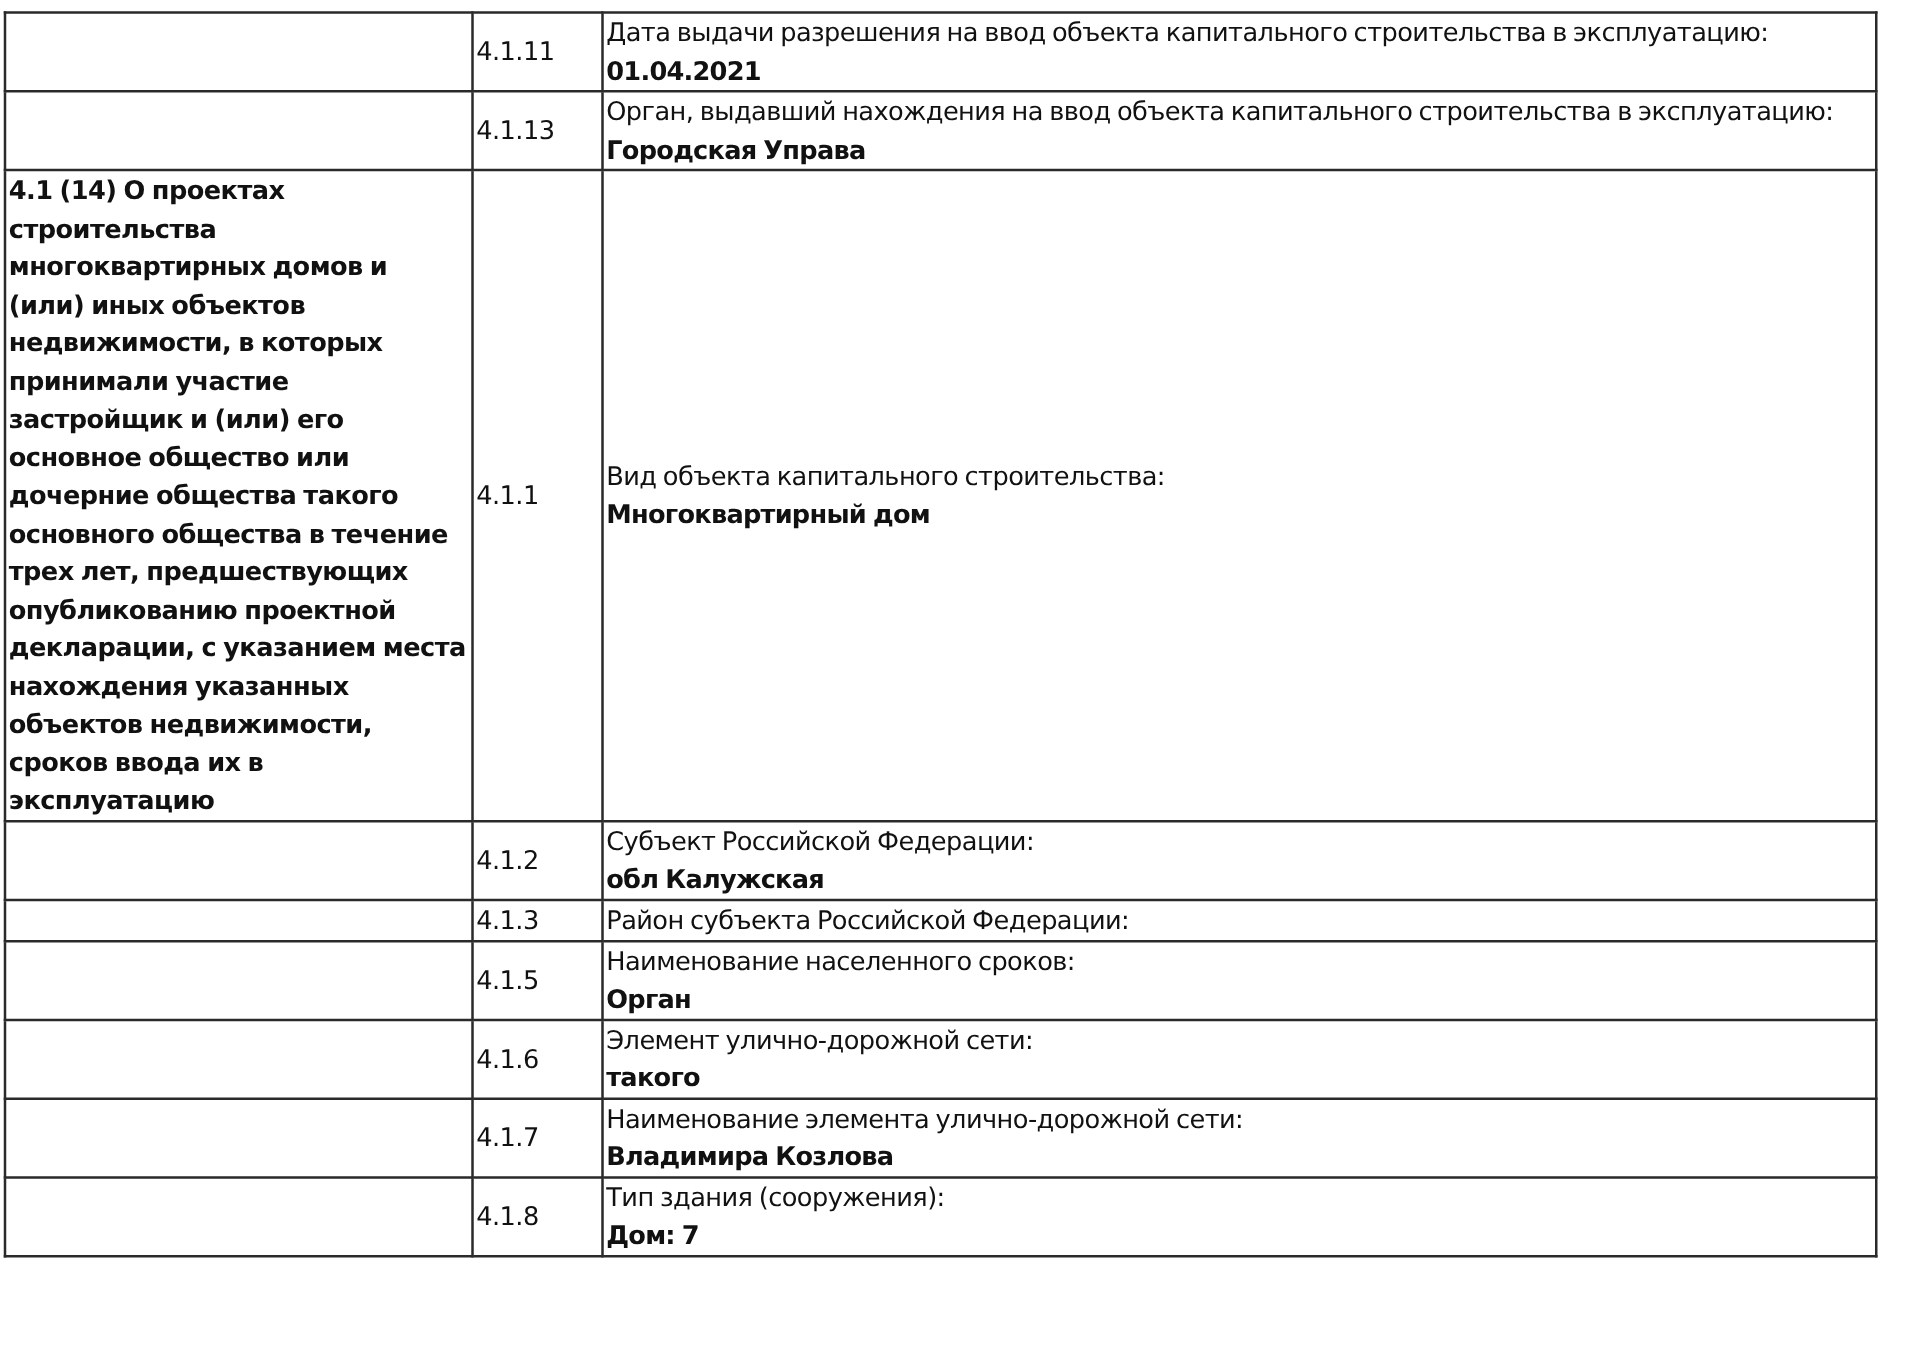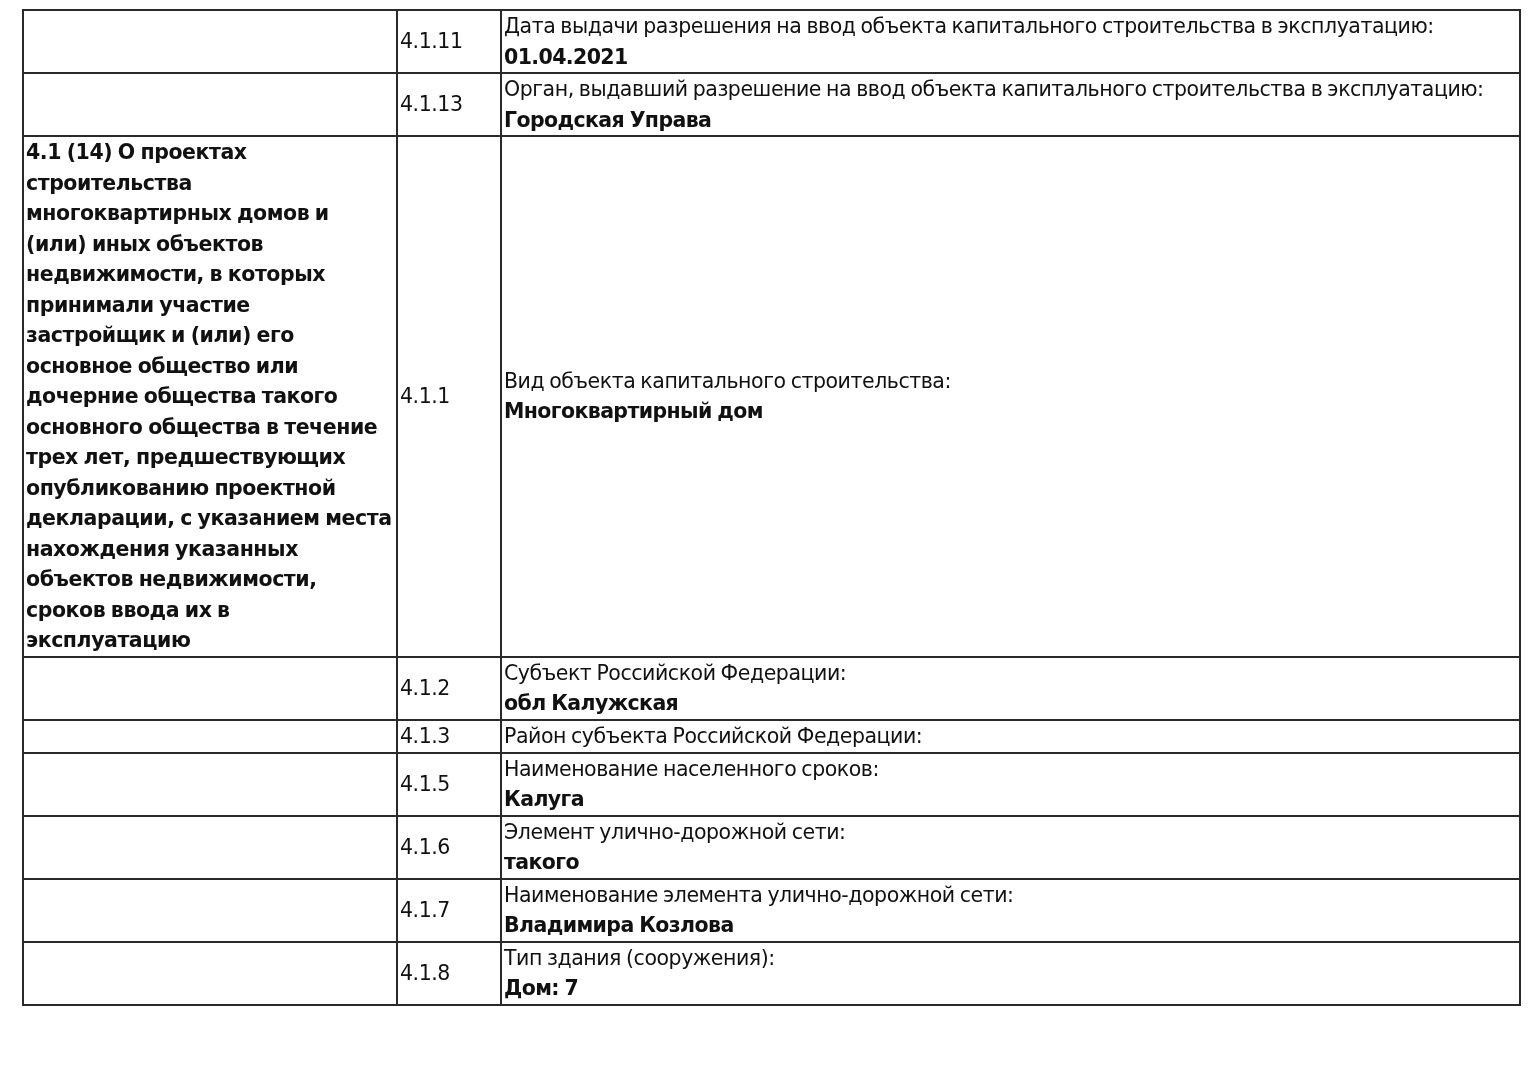--- a/index.html
+++ b/index.html
@@ -10,21 +10,21 @@
   body {
     width: 1528px;
     height: 1080px;
     position: relative;
     overflow: hidden;
     font-family: "DejaVu Sans", sans-serif;
     color: #111111;
   }
   table.decl {
     position: absolute;
-    left: 22px;
+    left: 3px;
     top: 9px;
     width: 1497px;
     border-collapse: collapse;
     table-layout: fixed;
   }
   table.decl td {
     border: 2px solid #2a2a2a;
     padding: 0 2px 0 2px;
     vertical-align: middle;
     font-size: 20.5px;
@@ -71,21 +71,21 @@
       <td class="num">4.1.11</td>
       <td class="content">
         <span class="label">Дата выдачи разрешения на ввод объекта капитального строительства в эксплуатацию:</span>
         <span class="value">01.04.2021</span>
       </td>
     </tr>
     <tr class="h65">
       <td></td>
       <td class="num">4.1.13</td>
       <td class="content">
-        <span class="label">Орган, выдавший разрешение на ввод объекта капитального строительства в эксплуатацию:</span>
+        <span class="label">Орган, выдавший нахождения на ввод объекта капитального строительства в эксплуатацию:</span>
         <span class="value">Городская Управа</span>
       </td>
     </tr>
     <tr class="tall">
       <td class="section">4.1 (14) О проектах строительства многоквартирных домов и (или) иных объектов недвижимости, в которых принимали участие застройщик и (или) его основное общество или дочерние общества такого основного общества в течение трех лет, предшествующих опубликованию проектной декларации, с указанием места нахождения указанных объектов недвижимости, сроков ввода их в эксплуатацию</td>
       <td class="num">4.1.1</td>
       <td class="content">
         <span class="label">Вид объекта капитального строительства:</span>
         <span class="value">Многоквартирный дом</span>
       </td>
@@ -103,21 +103,21 @@
       <td class="num">4.1.3</td>
       <td class="content">
         <span class="label">Район субъекта Российской Федерации:</span>
       </td>
     </tr>
     <tr class="h65">
       <td></td>
       <td class="num">4.1.5</td>
       <td class="content">
         <span class="label">Наименование населенного сроков:</span>
-        <span class="value">Калуга</span>
+        <span class="value">Орган</span>
       </td>
     </tr>
     <tr class="h65">
       <td></td>
       <td class="num">4.1.6</td>
       <td class="content">
         <span class="label">Элемент улично-дорожной сети:</span>
         <span class="value">такого</span>
       </td>
     </tr>

